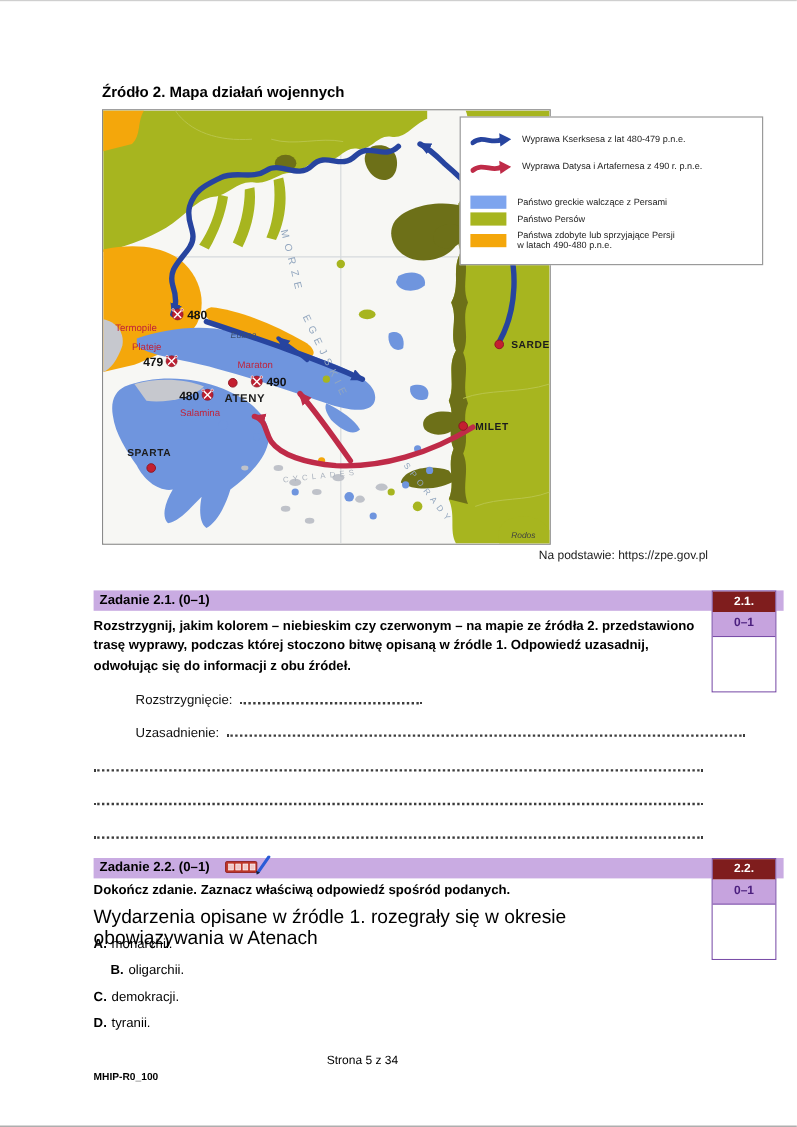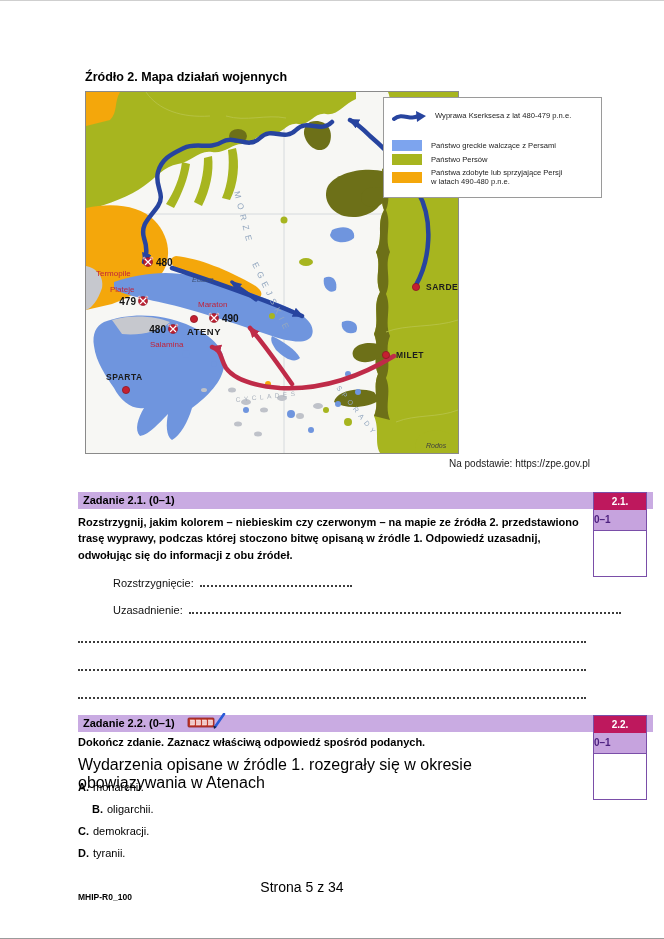--- a/index.html
+++ b/index.html
@@ -2,48 +2,48 @@
 <html><head>
 <meta charset="utf-8">
 <style>
   html,body{margin:0;padding:0;}
   body{width:664px;height:939px;position:relative;background:#ffffff;
        font-family:"Liberation Sans", sans-serif;color:#111;overflow:hidden;
        border-top:1px solid #cfcfcf;border-bottom:1px solid #9b9b9b;box-sizing:border-box;}
   .abs{position:absolute;}
   .title{left:85px;top:69px;font-size:12.5px;font-weight:bold;color:#000;}
   .map-wrap{left:85px;top:90px;width:372px;height:361px;border:1px solid #8a8a8a;background:#f7f7f4;}
-  .legend{left:383px;top:96px;width:219px;background:#fff;border:1px solid #9a9a9a;
+  .legend{left:383px;top:96px;width:253px;background:#fff;border:1px solid #9a9a9a;
           padding:6px 8px 7px 8px;box-sizing:border-box;z-index:5;}
   .legend .row{display:flex;align-items:center;gap:9px;margin:3px 0;}
   .legend .row.arrow{margin:4px 0 7px 0;}
   .legend .lbl{font-size:7.6px;line-height:1.25;color:#222;white-space:pre-line;}
   .sw{width:30px;height:11px;flex:0 0 30px;}
   .sw.blue{background:#7da4ee;}
   .sw.green{background:#a7b51f;}
   .sw.olive{background:#6d7018;}
   .sw.orange{background:#f4a70b;}
   .legend .gap{height:6px;}
   .attribution{top:457px;right:74px;font-size:10px;color:#1a1a1a;}
   .taskbar{left:78px;width:575px;height:17px;background:#c9abe2;font-size:11px;font-weight:bold;
            color:#000;line-height:17px;padding-left:5px;box-sizing:border-box;display:flex;align-items:center;gap:12px;}
   .scorebox{left:593px;width:54px;border:1px solid #7a4ea8;box-sizing:border-box;background:#fff;}
-  .scorebox .c1{height:17px;background:#be185d;color:#fff;font-size:10px;font-weight:bold;
+  .scorebox .c1{height:17px;background:#7f1d1d;color:#fff;font-size:10px;font-weight:bold;
                 text-align:center;line-height:17px;}
   .scorebox .c2{height:20px;background:#c6a3de;color:#4b1f7e;font-size:10px;font-weight:bold;
-                line-height:20px;border-bottom:1px solid #7a4ea8;}
+                text-align:center;line-height:20px;border-bottom:1px solid #7a4ea8;}
   .scorebox .c3{height:45px;background:#fff;}
   .bodytext{left:78px;width:502px;font-size:11px;font-weight:bold;line-height:16.4px;color:#000;}
   .plain{font-size:16px;color:#000;}
   .fieldrow{left:78px;width:508px;display:flex;align-items:baseline;font-size:11px;margin-left:35px;}
   .dots{display:inline-block;height:12px;border-bottom:2px dotted #3c3c3c;}
   .dotline{left:78px;width:508px;height:12px;border-bottom:2px dotted #3c3c3c;}
   .option{left:78px;font-size:11px;color:#000;}
   .option b{margin-right:4px;}
-  .footer-page{left:0;width:604px;text-align:center;top:878px;font-size:14px;color:#000;}
+  .footer-page{left:0;width:604px;text-align:center;top:878px;font-size:10px;color:#000;}
   .footer-code{left:78px;top:891px;font-size:8.5px;font-weight:bold;color:#000;}
   svg text{font-family:"Liberation Sans", sans-serif;}
 </style>
 </head>
 <body>
 
 <div class="abs title">Źródło 2. Mapa działań wojennych</div>
 
 <div class="abs map-wrap">
 <svg viewBox="0 0 372 361" width="372" height="361">
@@ -201,20 +201,27 @@
 </div>
 
 <div class="abs legend">
   <div class="row arrow">
     <svg width="34" height="16">
       <path d="M2,11 C10,4 19,13 26,8" stroke="#27449f" stroke-width="4" fill="none" stroke-linecap="round"></path>
       <polygon points="24,3 34,8 25,14" fill="#27449f"></polygon>
     </svg>
     <span class="lbl">Wyprawa Kserksesa z lat 480-479 p.n.e.</span>
   </div>
+  <div class="row arrow">
+    <svg width="34" height="16">
+      <path d="M2,11 C10,4 19,13 26,8" stroke="#bf2b48" stroke-width="4" fill="none" stroke-linecap="round"></path>
+      <polygon points="24,3 34,8 25,14" fill="#bf2b48"></polygon>
+    </svg>
+    <span class="lbl">Wyprawa Datysa i Artafernesa z 490 r. p.n.e.</span>
+  </div>
   <div class="gap"></div>
   <div class="row">
     <div class="sw blue"></div>
     <span class="lbl">Państwo greckie walczące z Persami</span>
   </div>
   <div class="row">
     <div class="sw green"></div>
     <span class="lbl">Państwo Persów</span>
   </div>
   <div class="row">

